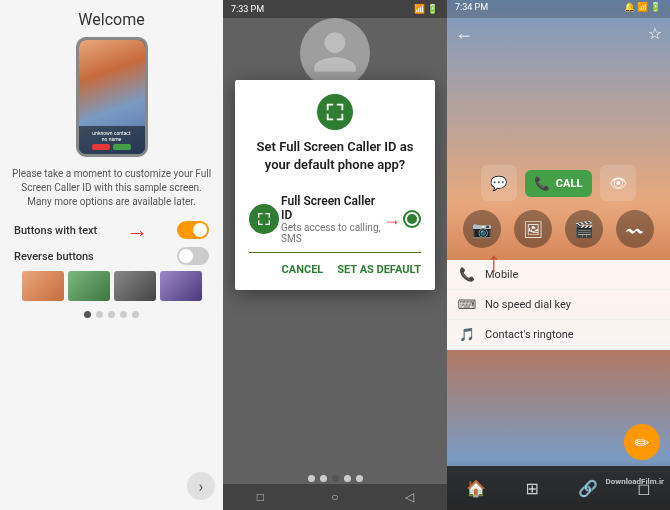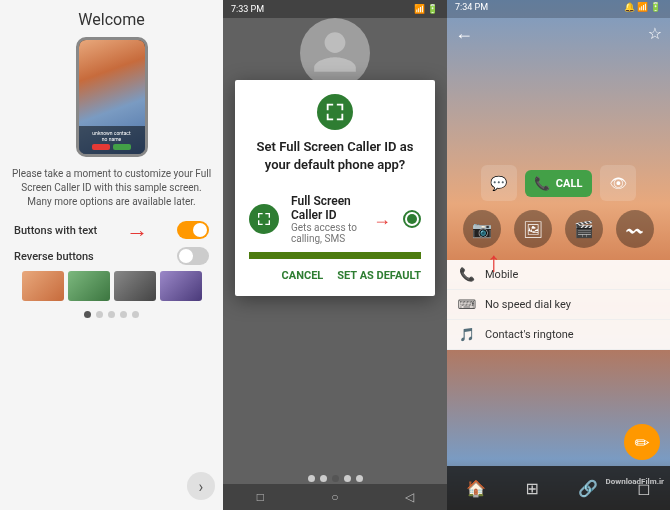--- a/index.html
+++ b/index.html
@@ -253,23 +253,23 @@
       font-size: 13px;
       font-weight: 600;
       color: #212121;
       text-align: center;
       margin-bottom: 12px;
       line-height: 1.4;
     }
     .dialog-option {
       display: flex;
       align-items: center;
-      gap: 12px;
+      gap: 2px;
       padding: 8px 0;
-      border-bottom: 7px solid #4d7c0f;
+      border-bottom: 1px solid #4d7c0f;
     }
     .dialog-option-icon {
       width: 30px;
       height: 30px;
       border-radius: 50%;
       display: flex;
       align-items: center;
       justify-content: center;
       font-size: 14px;
       flex-shrink: 0;

